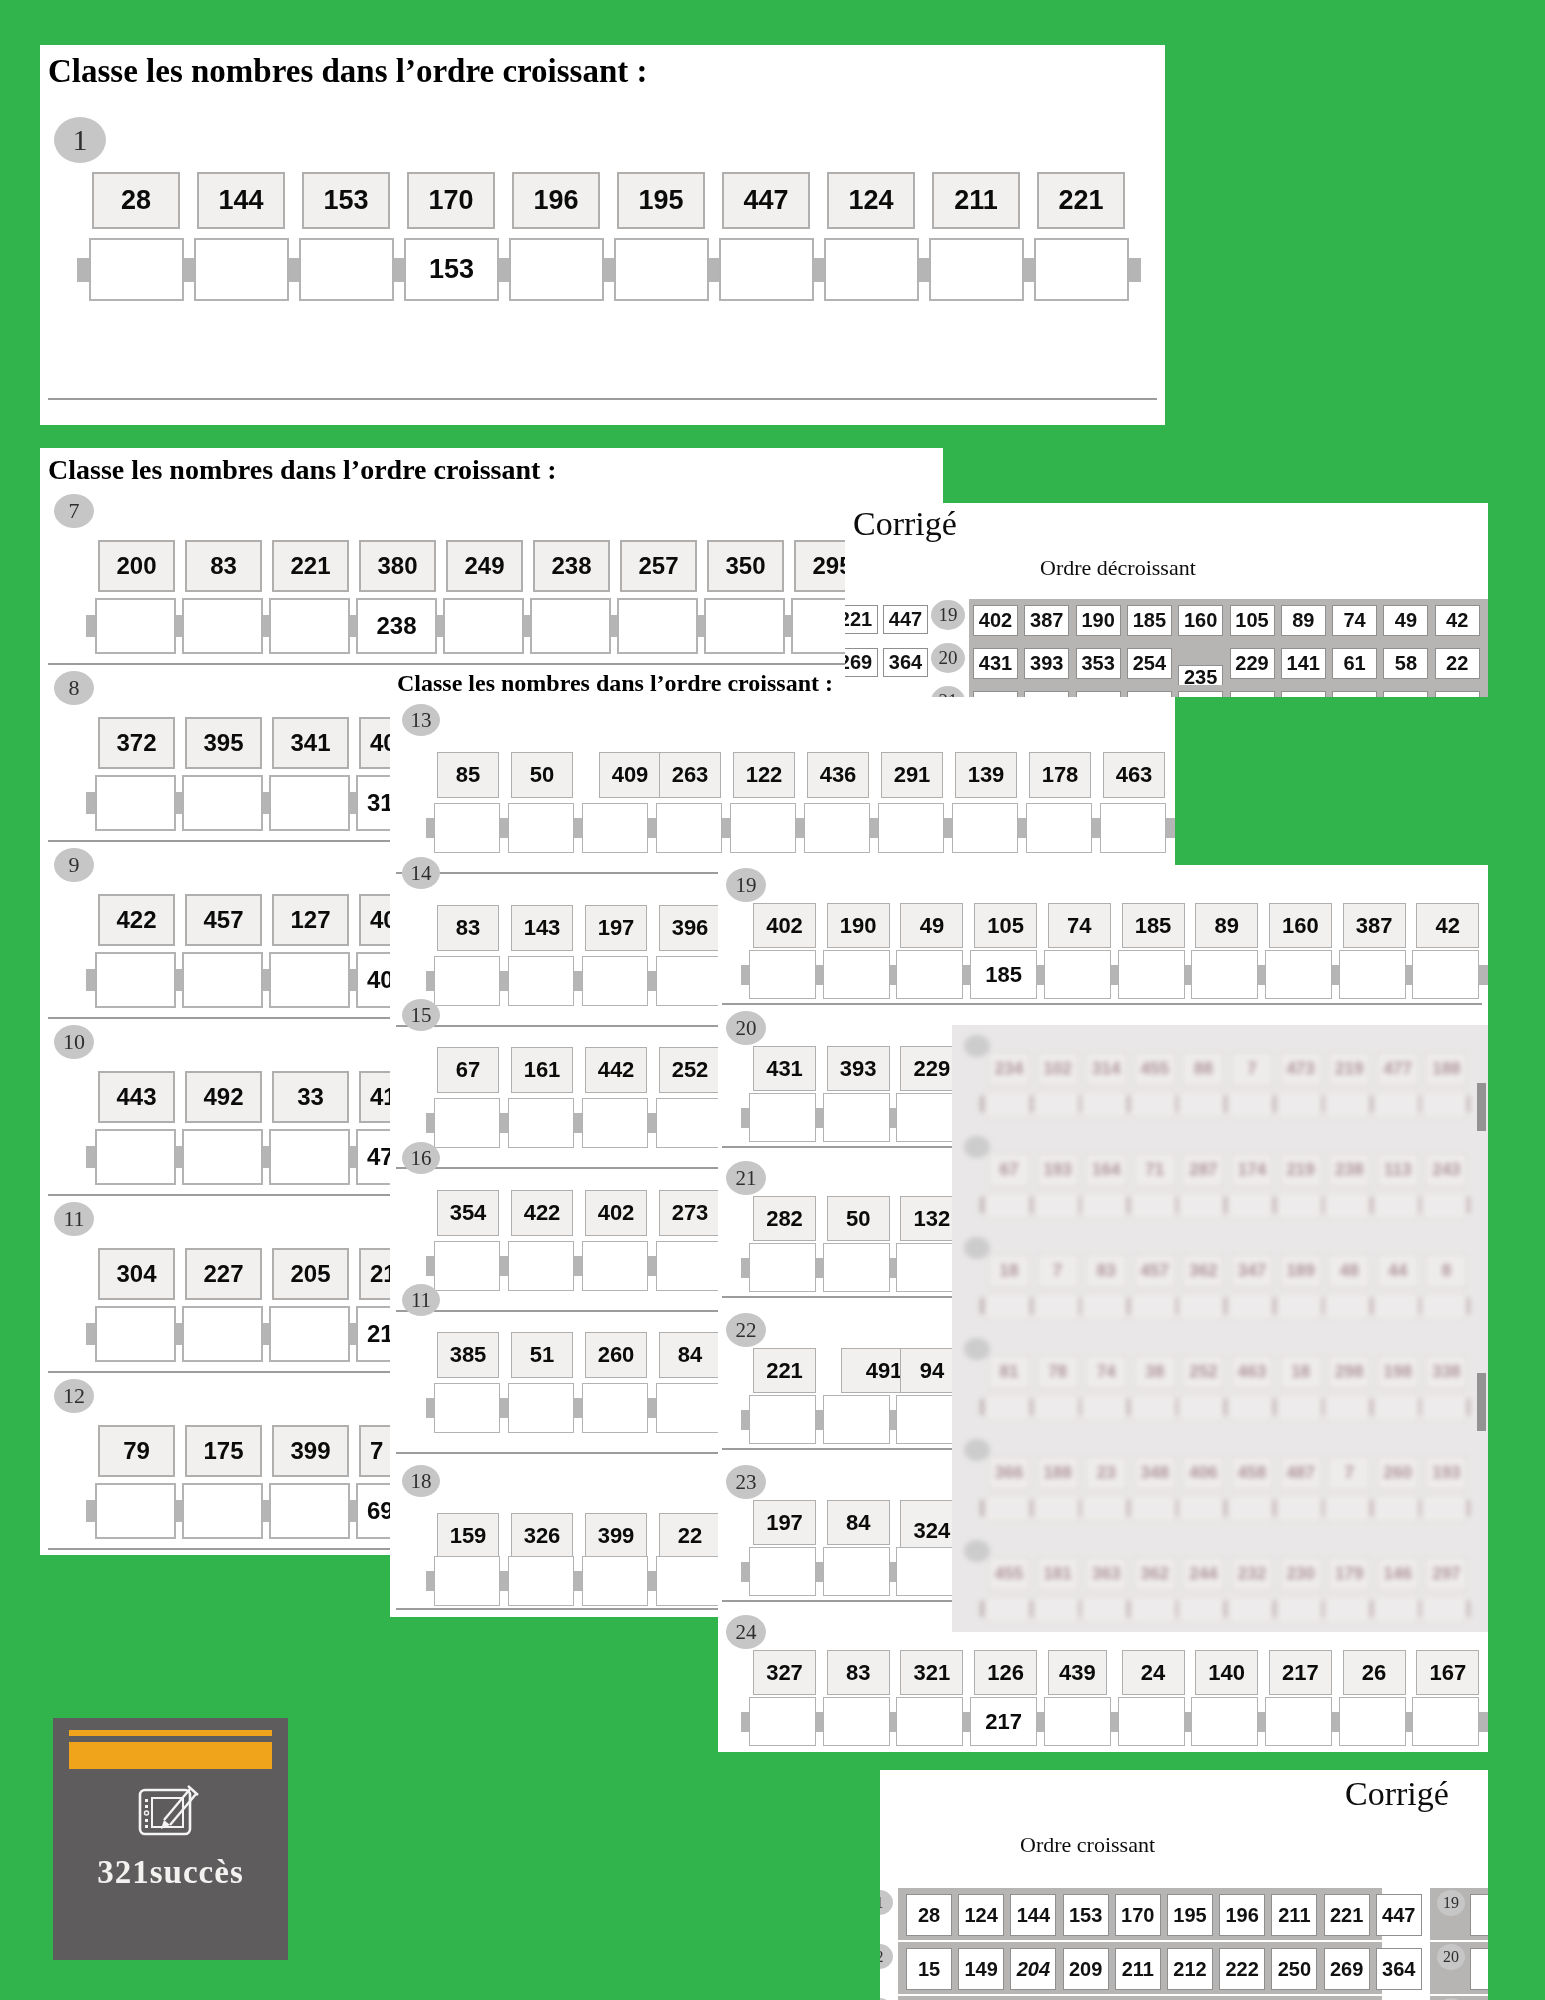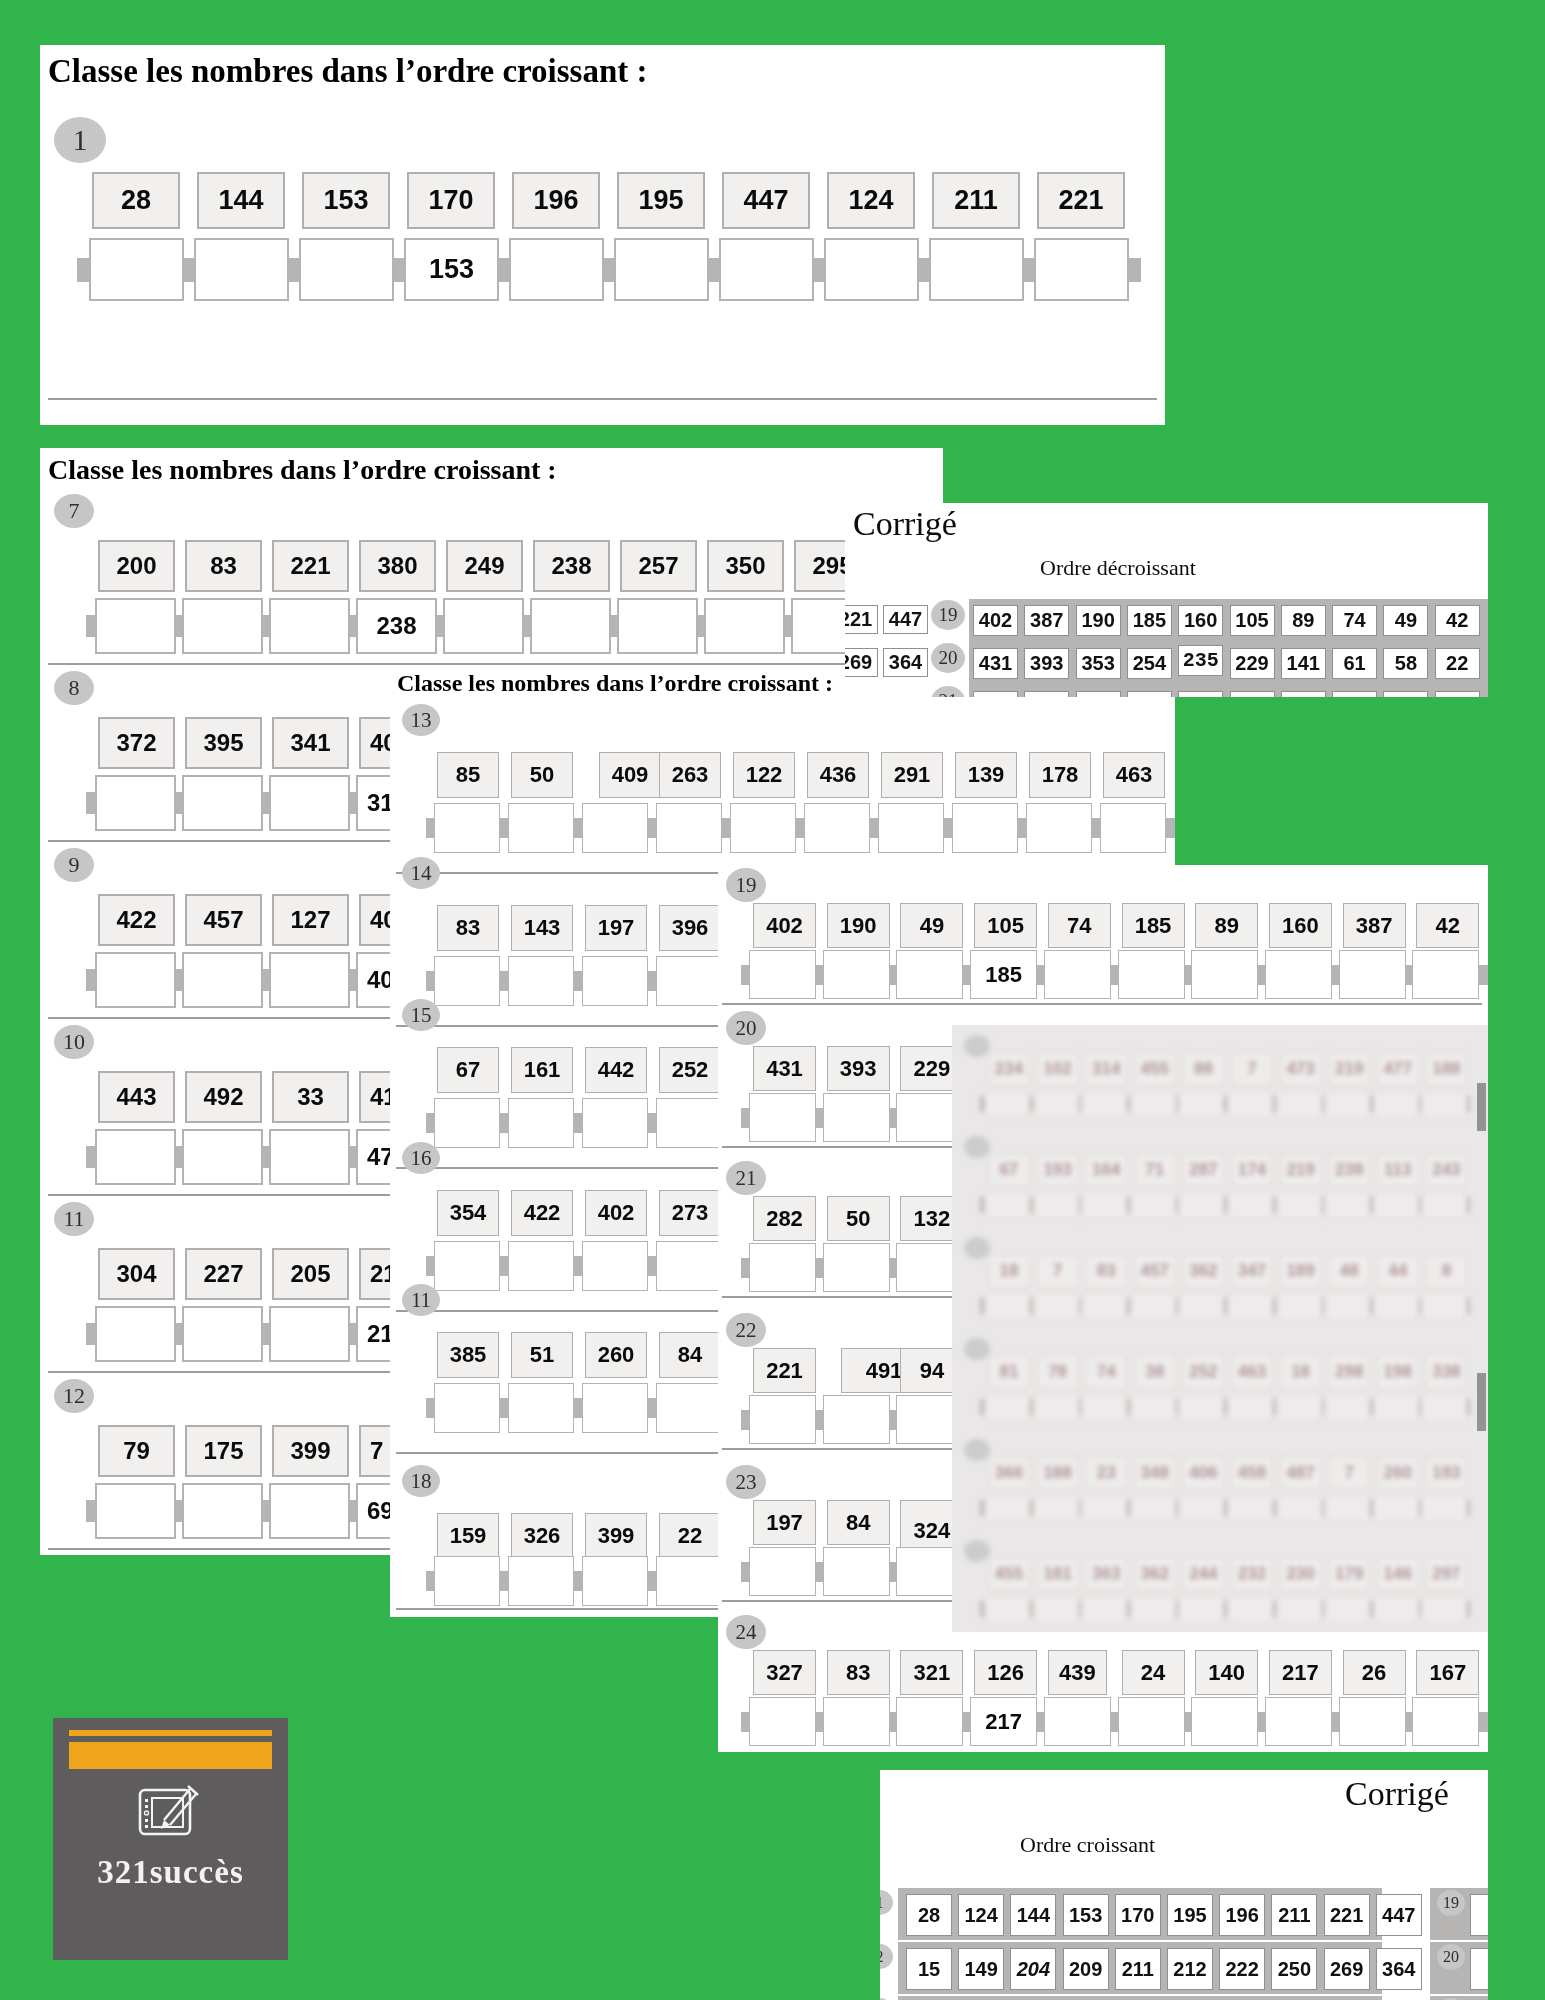--- a/index.html
+++ b/index.html
@@ -322,21 +322,21 @@
     <div class="cbox" style="left: 435.8px; top: 102px; width: 45px; height: 31px;">89</div>
     <div class="cbox" style="left: 487.1px; top: 102px; width: 45px; height: 31px;">74</div>
     <div class="cbox" style="left: 538.4px; top: 102px; width: 45px; height: 31px;">49</div>
     <div class="cbox" style="left: 589.7px; top: 102px; width: 45px; height: 31px;">42</div>
     <div class="band" style="left: 124px; top: 139px; width: 519px; height: 43px;"></div>
     <div class="ccirc" style="left: 86px; top: 140px; width: 34px; height: 30px; font-size: 19px;">20</div>
     <div class="cbox" style="left: 128px; top: 145px; width: 45px; height: 31px;">431</div>
     <div class="cbox" style="left: 179.3px; top: 145px; width: 45px; height: 31px;">393</div>
     <div class="cbox" style="left: 230.6px; top: 145px; width: 45px; height: 31px;">353</div>
     <div class="cbox" style="left: 281.9px; top: 145px; width: 45px; height: 31px;">254</div>
-    <div class="cbox" style="left: 333.2px; top: 142px; width: 45px; height: 31px; font-family: Liberation Mono, monospace;">235</div>
+    <div class="cbox" style="left: 333.2px; top: 162px; width: 45px; height: 25px;">235</div>
     <div class="cbox" style="left: 384.5px; top: 145px; width: 45px; height: 31px;">229</div>
     <div class="cbox" style="left: 435.8px; top: 145px; width: 45px; height: 31px;">141</div>
     <div class="cbox" style="left: 487.1px; top: 145px; width: 45px; height: 31px;">61</div>
     <div class="cbox" style="left: 538.4px; top: 145px; width: 45px; height: 31px;">58</div>
     <div class="cbox" style="left: 589.7px; top: 145px; width: 45px; height: 31px;">22</div>
     <div class="band" style="left: 124px; top: 182px; width: 519px; height: 43px;"></div>
     <div class="ccirc" style="left: 86px; top: 183px; width: 34px; height: 30px; font-size: 19px;">21</div>
     <div class="cbox" style="left: 128px; top: 188px; width: 45px; height: 31px;"></div>
     <div class="cbox" style="left: 179.3px; top: 188px; width: 45px; height: 31px;"></div>
     <div class="cbox" style="left: 230.6px; top: 188px; width: 45px; height: 31px;"></div>

